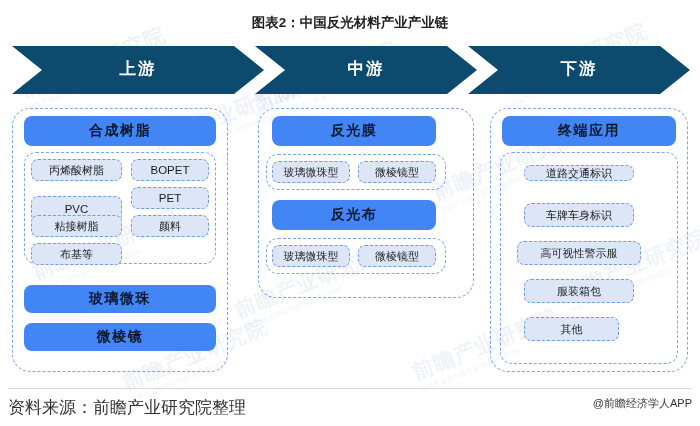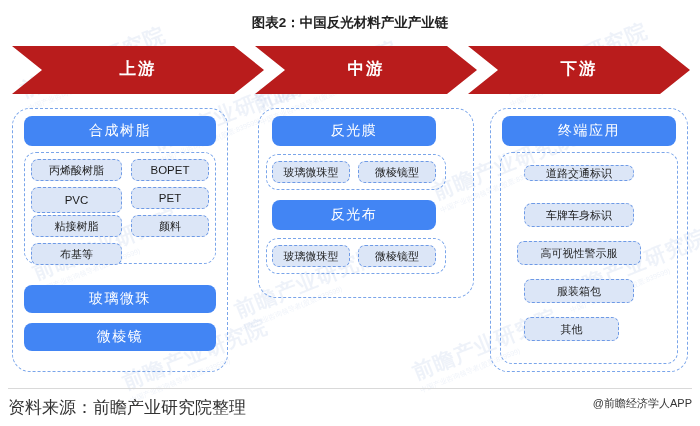--- a/index.html
+++ b/index.html
@@ -59,21 +59,21 @@
     top: 46px;
     left: 0;
     width: 700px;
     height: 48px;
     z-index: 4;
   }
   .arrow {
     position: absolute;
     top: 0;
     height: 48px;
-    background: #b91c1c;
+    background: #0c4a6e;
     display: flex;
     align-items: center;
     justify-content: center;
     color: #ffffff;
     font-size: 16.5px;
     font-weight: bold;
     letter-spacing: 2px;
   }
   .arrow span { position: relative; top: -1px; }
   .arrow-1 {
@@ -103,23 +103,23 @@
   }
   .col-up    { left: 12px;  top: 108px; width: 216px; height: 264px; }
   .col-mid   { left: 258px; top: 108px; width: 216px; height: 190px; }
   .col-down  { left: 490px; top: 108px; width: 198px; height: 264px; }
 
   
   .pill {
     position: absolute;
     background: #4285f4;
     border-radius: 8px;
-    color: #ffffff;
+    color: #0f172a;
     font-size: 14px;
-    font-weight: normal;
+    font-weight: bold;
     display: flex;
     align-items: center;
     justify-content: center;
     letter-spacing: 1.5px;
     box-sizing: border-box;
     z-index: 3;
   }
 
   
   .subgroup {
@@ -205,21 +205,21 @@
 
 <div class="col col-up"></div>
 
 <div class="pill" style="left:24px; top:116px; width:192px; height:30px;">合成树脂</div>
 
 <div class="subgroup" style="left:24px; top:152px; width:192px; height:112px;"></div>
 
 <div class="chip" style="left:31px; top:159px; width:91px; height:22px;">丙烯酸树脂</div>
 <div class="chip en" style="left:131px; top:159px; width:78px; height:22px;">BOPET</div>
 
-<div class="chip en" style="left:31px; top:187px; width:91px; height:26px;text-align:right;">PVC</div>
+<div class="chip en" style="left:31px; top:196px; width:91px; height:26px;text-align:right;">PVC</div>
 <div class="chip en" style="left:131px; top:187px; width:78px; height:22px;">PET</div>
 
 <div class="chip" style="left:31px; top:215px; width:91px; height:22px;">粘接树脂</div>
 <div class="chip" style="left:131px; top:215px; width:78px; height:22px;">颜料</div>
 
 <div class="chip" style="left:31px; top:243px; width:91px; height:22px;">布基等</div>
 
 <div class="pill" style="left:24px; top:285px; width:192px; height:28px;">玻璃微珠</div>
 <div class="pill" style="left:24px; top:323px; width:192px; height:28px;">微棱镜</div>
 

